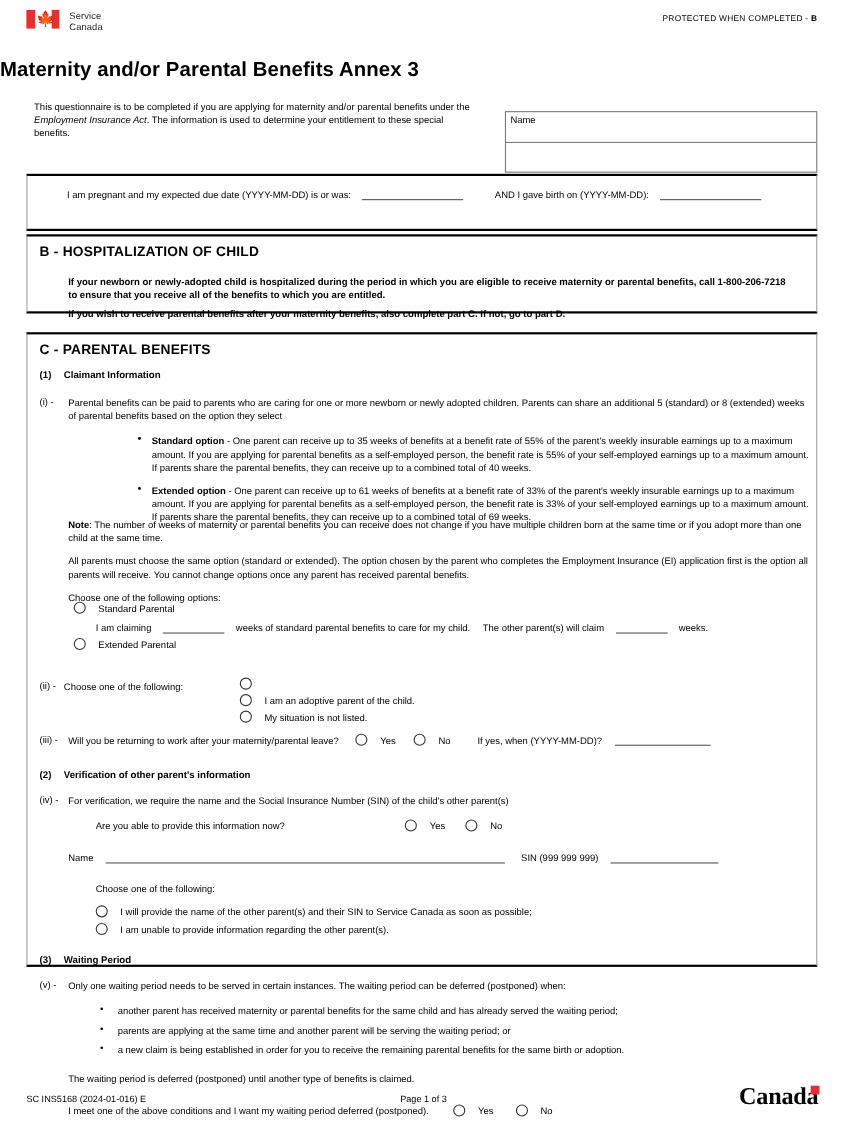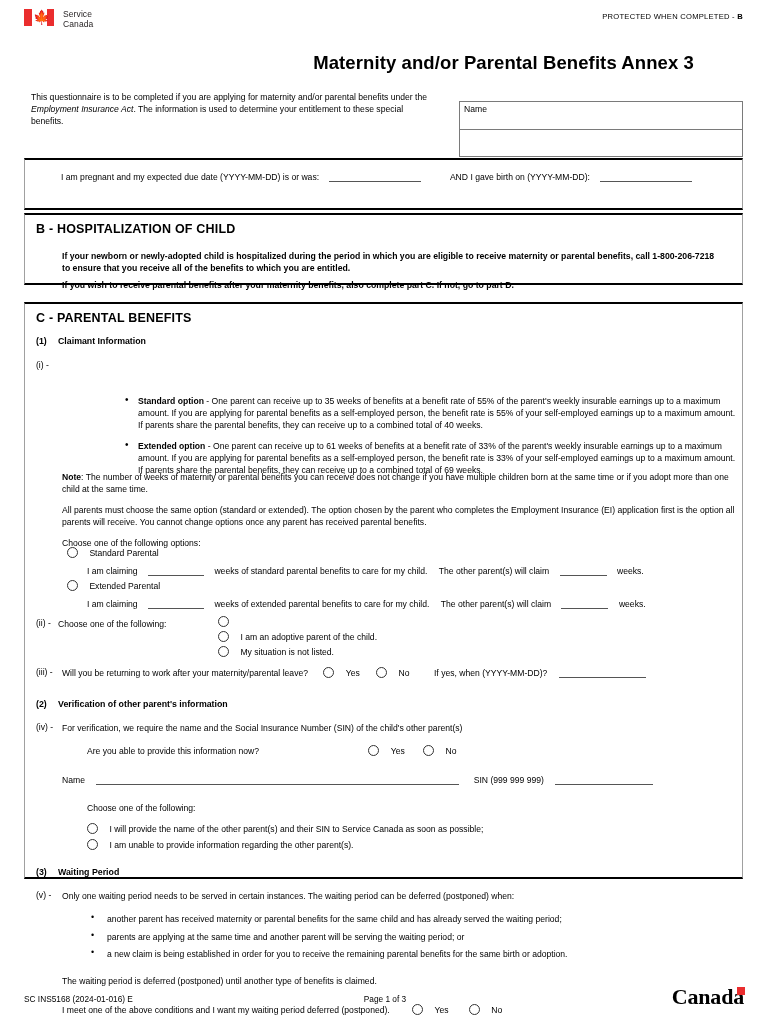--- a/index.html
+++ b/index.html
@@ -76,21 +76,21 @@
     letter-spacing: 0.25px;
     color: #000;
   }
   .protected b { font-weight: bold; }
 
   
   .doc-title {
     position: absolute;
     left: 0; top: 52px;
     width: 694px;
-    text-align: right;
+    text-align: left;
     font-size: 18.5px;
     font-weight: bold;
     letter-spacing: 0.1px;
   }
 
   
   .intro {
     position: absolute;
     left: 31px; top: 91px;
     width: 405px;
@@ -315,20 +315,21 @@
   </div>
 
   <div class="section" id="sectionC">
     <div class="sec-head">C - PARENTAL BENEFITS</div>
 
     <div class="subhead" style="left:11px; top:32px;">
       <span class="num">(1)</span><span>Claimant Information</span>
     </div>
 
     <div class="romanum" style="left:11px; top:56px;">(i) -</div>
+    <div class="para" style="left:37px; top:56px; width:672px;">Parental benefits can be paid to parents who are caring for one or more newborn or newly adopted children. Parents can share an additional 5 (standard) or 8 (extended) weeks of parental benefits based on the option they select</div>
 
     <div style="position:absolute; left:100px; top:91px; width:612px;">
       <ul class="bullets">
         <li><span class="bold">Standard option</span><span>  - One parent can receive up to 35 weeks of benefits at a benefit rate of 55% of the parent's weekly insurable earnings up to a maximum amount. If you are applying for parental benefits as a self-employed person, the benefit rate is 55% of your self-employed earnings up to a maximum amount. If parents share the parental benefits, they can receive up to a combined total of 40 weeks.</span></li>
         <li><span class="bold">Extended option</span><span>  - One parent can receive up to 61 weeks of benefits at a benefit rate of 33% of the parent's weekly insurable earnings up to a maximum amount. If you are applying for parental benefits as a self-employed person, the benefit rate is 33% of your self-employed earnings up to a maximum amount. If parents share the parental benefits, they can receive up to a combined total of 69 weeks.</span></li>
       </ul>
     </div>
 
     <div class="para" style="left:37px; top:167px; width:676px;"><span class="bold">Note</span><span>: The number of weeks of maternity or parental benefits you can receive does not change if you have multiple children born at the same time or if you adopt more than one child at the same time.</span></div>
 
@@ -348,28 +349,20 @@
       <span style="margin-left:9px;">The other parent(s) will claim</span>
       <span class="inline-line" style="width:47px;margin:0 8px;"></span>
       <span>weeks.</span>
     </div>
 
     <div class="radio-row" style="left:42px; top:276px;">
       <span class="radio"></span>
       <span class="lbl">Extended Parental</span>
     </div>
 
-    <div class="radio-row" style="left:62px; top:294px;">
-      <span>I am claiming</span>
-      <span class="inline-line" style="width:56px;margin:0 8px;"></span>
-      <span>weeks of extended parental benefits to care for my child.</span>
-      <span style="margin-left:9px;">The other parent(s) will claim</span>
-      <span class="inline-line" style="width:47px;margin:0 8px;"></span>
-      <span>weeks.</span>
-    </div>
 
     <div class="romanum" style="left:11px; top:314px;">(ii) -</div>
     <div class="para" style="left:33px; top:314px; width:210px;">Choose one of the following:</div>
 
     <div class="radio-row" style="left:193px; top:312px;">
       <span class="radio"></span>
     </div>
     <div class="radio-row" style="left:193px; top:327px;">
       <span class="radio"></span>
       <span class="lbl">I am an adoptive parent of the child.</span>

